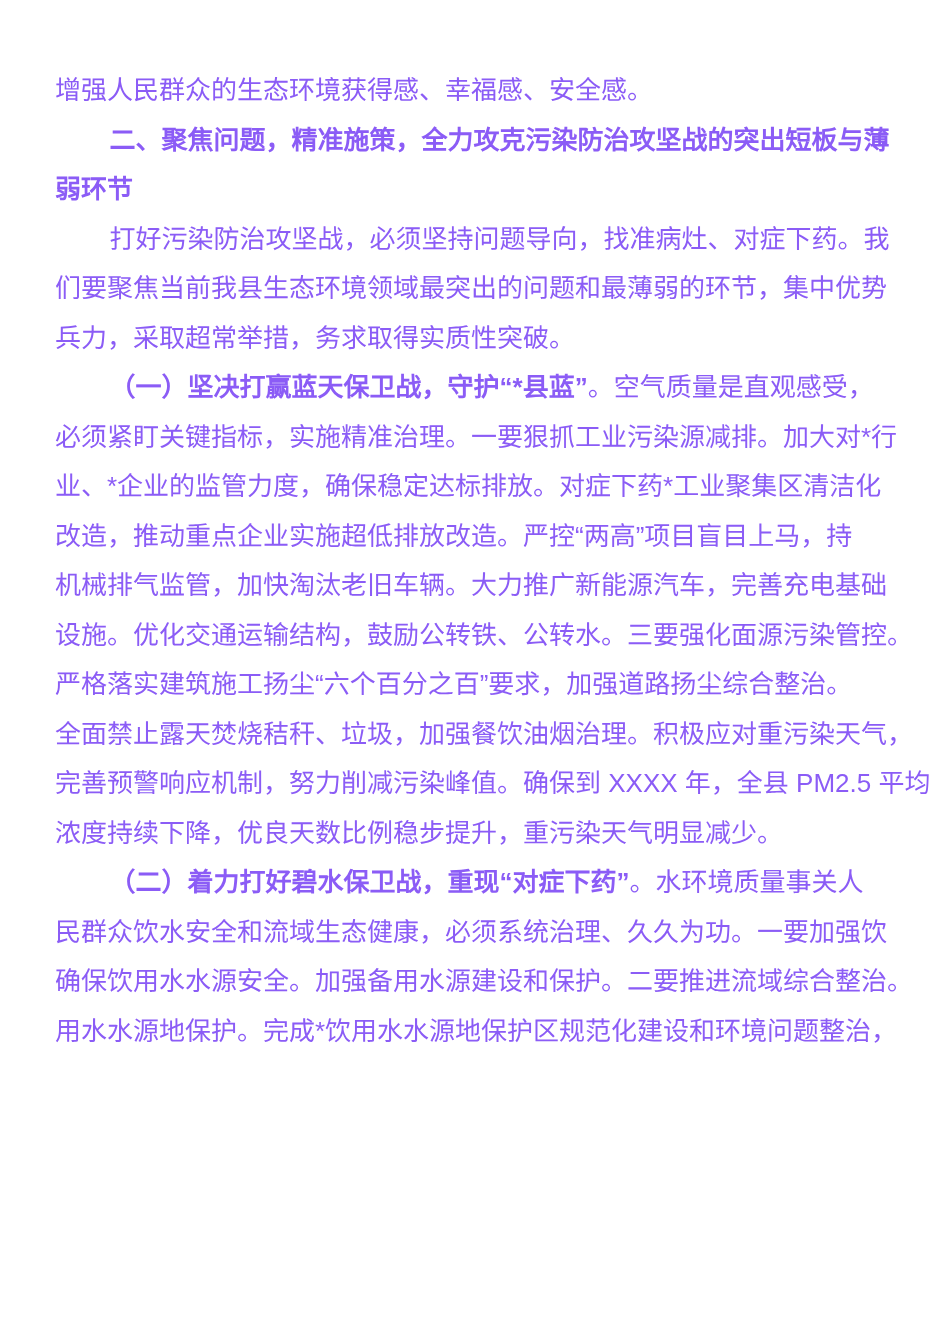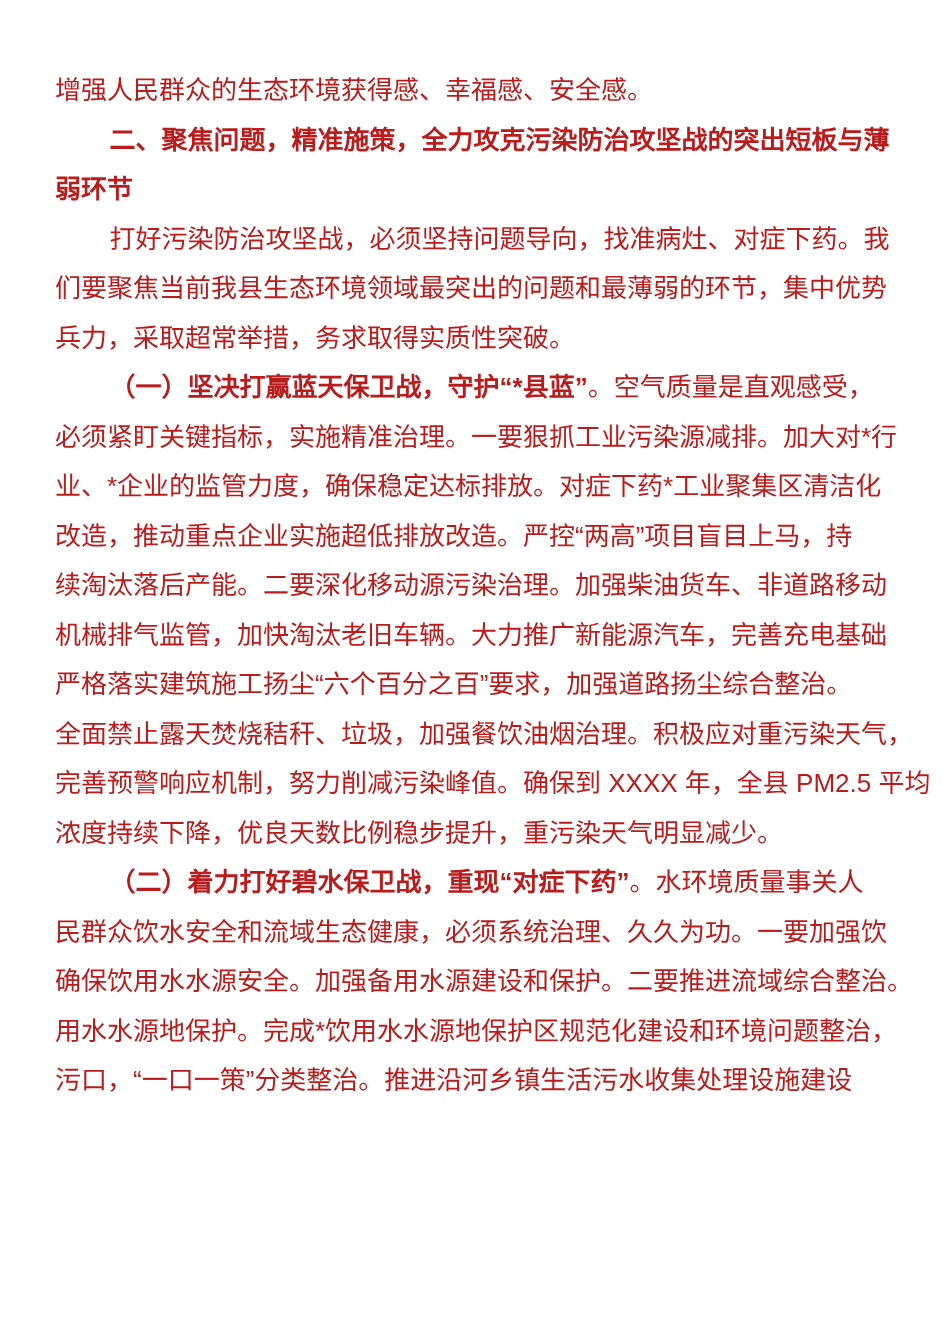--- a/index.html
+++ b/index.html
@@ -13,21 +13,21 @@
     height: 1344px;
     background: #ffffff;
     overflow: hidden;
     font-family: "Liberation Sans", "DejaVu Sans", sans-serif;
   }
   .text-block {
     position: absolute;
     left: 55px;
     top: 66px;
     width: 860px;
-    color: #b91c1c;
+    color: #8b5cf6;
     font-size: 26px;
     line-height: 49.5px;
     letter-spacing: 0;
   }
   .line {
     white-space: nowrap;
   }
   .line.indent {
     text-indent: 2.1em;
   }
@@ -43,25 +43,24 @@
       <div class="line"><span class="run">增强人民群众的生态环境获得感、幸福感、安全感。</span></div>
       <div class="line indent"><span class="run bold">二、聚焦问题，精准施策，全力攻克污染防治攻坚战的突出短板与薄</span></div>
       <div class="line"><span class="run bold">弱环节</span></div>
       <div class="line indent"><span class="run">打好污染防治攻坚战，必须坚持问题导向，找准病灶、对症下药。我</span></div>
       <div class="line"><span class="run">们要聚焦当前我县生态环境领域最突出的问题和最薄弱的环节，集中优势</span></div>
       <div class="line"><span class="run">兵力，采取超常举措，务求取得实质性突破。</span></div>
       <div class="line indent"><span class="run bold">（一）坚决打赢蓝天保卫战，守护“*县蓝”</span><span class="run">。空气质量是直观感受，</span></div>
       <div class="line"><span class="run">必须紧盯关键指标，实施精准治理。一要狠抓工业污染源减排。加大对*行</span></div>
       <div class="line"><span class="run">业、*企业的监管力度，确保稳定达标排放。对症下药*工业聚集区清洁化</span></div>
       <div class="line"><span class="run">改造，推动重点企业实施超低排放改造。严控“两高”项目盲目上马，持</span></div>
-      <div class="line"><span class="run">续淘汰落后产能。二要深化移动源污染治理。加强柴油货车、非道路移动</span></div>
       <div class="line"><span class="run">机械排气监管，加快淘汰老旧车辆。大力推广新能源汽车，完善充电基础</span></div>
+      <div class="line"><span class="run">设施。优化交通运输结构，鼓励公转铁、公转水。三要强化面源污染管控。</span></div>
       <div class="line"><span class="run">严格落实建筑施工扬尘“六个百分之百”要求，加强道路扬尘综合整治。</span></div>
       <div class="line"><span class="run">全面禁止露天焚烧秸秆、垃圾，加强餐饮油烟治理。积极应对重污染天气，</span></div>
       <div class="line"><span class="run">完善预警响应机制，努力削减污染峰值。确保到 XXXX 年，全县 PM2.5 平均</span></div>
       <div class="line"><span class="run">浓度持续下降，优良天数比例稳步提升，重污染天气明显减少。</span></div>
       <div class="line indent"><span class="run bold">（二）着力打好碧水保卫战，重现“对症下药”</span><span class="run">。水环境质量事关人</span></div>
       <div class="line"><span class="run">民群众饮水安全和流域生态健康，必须系统治理、久久为功。一要加强饮</span></div>
       <div class="line"><span class="run">确保饮用水水源安全。加强备用水源建设和保护。二要推进流域综合整治。</span></div>
       <div class="line"><span class="run">用水水源地保护。完成*饮用水水源地保护区规范化建设和环境问题整治，</span></div>
-      <div class="line"><span class="run">污口，“一口一策”分类整治。推进沿河乡镇生活污水收集处理设施建设</span></div>
     </div>
 </div>
 
 </body></html>

